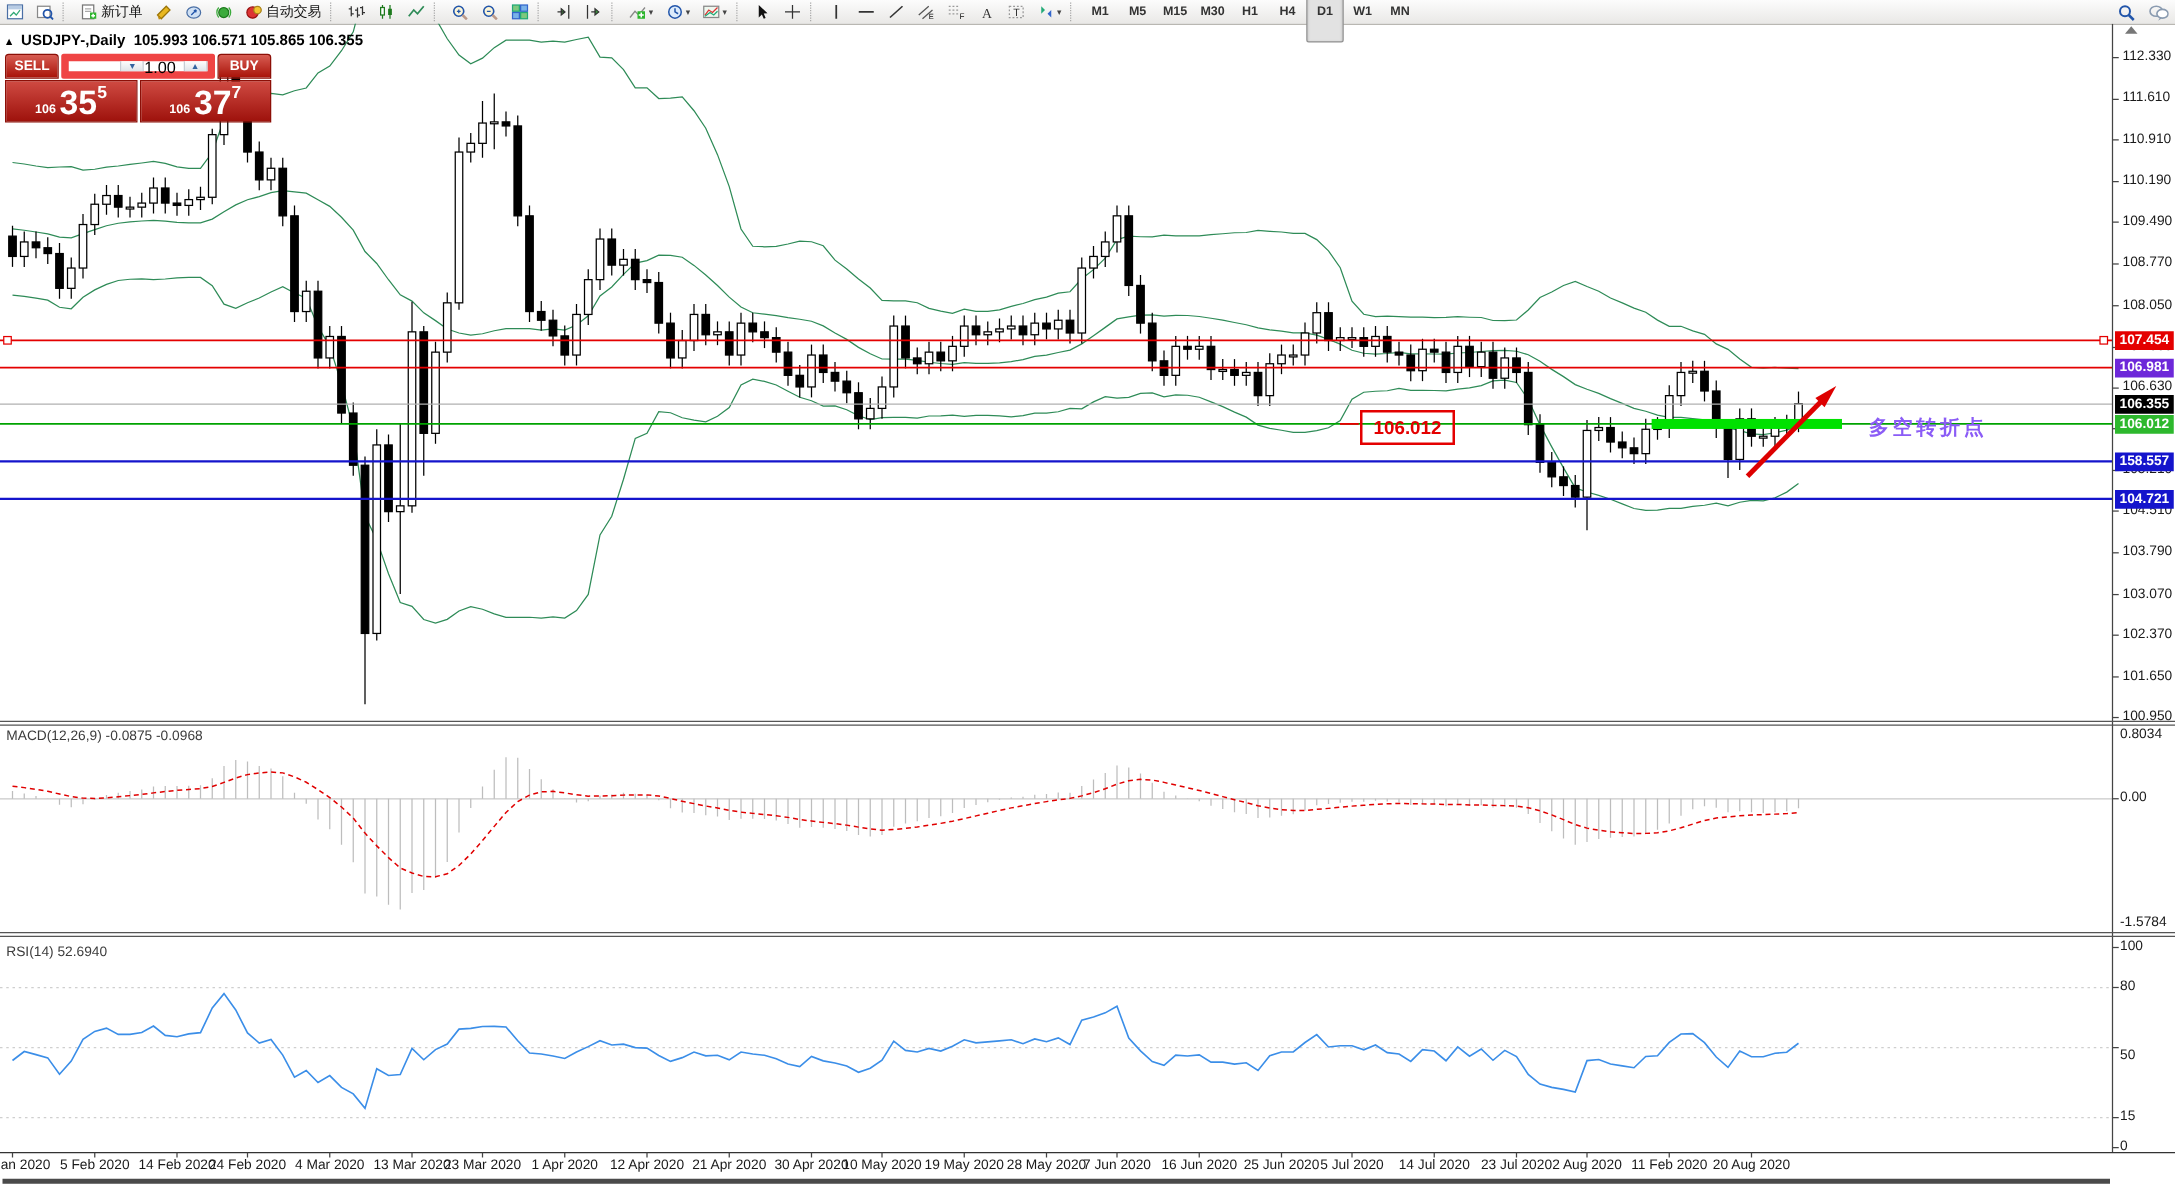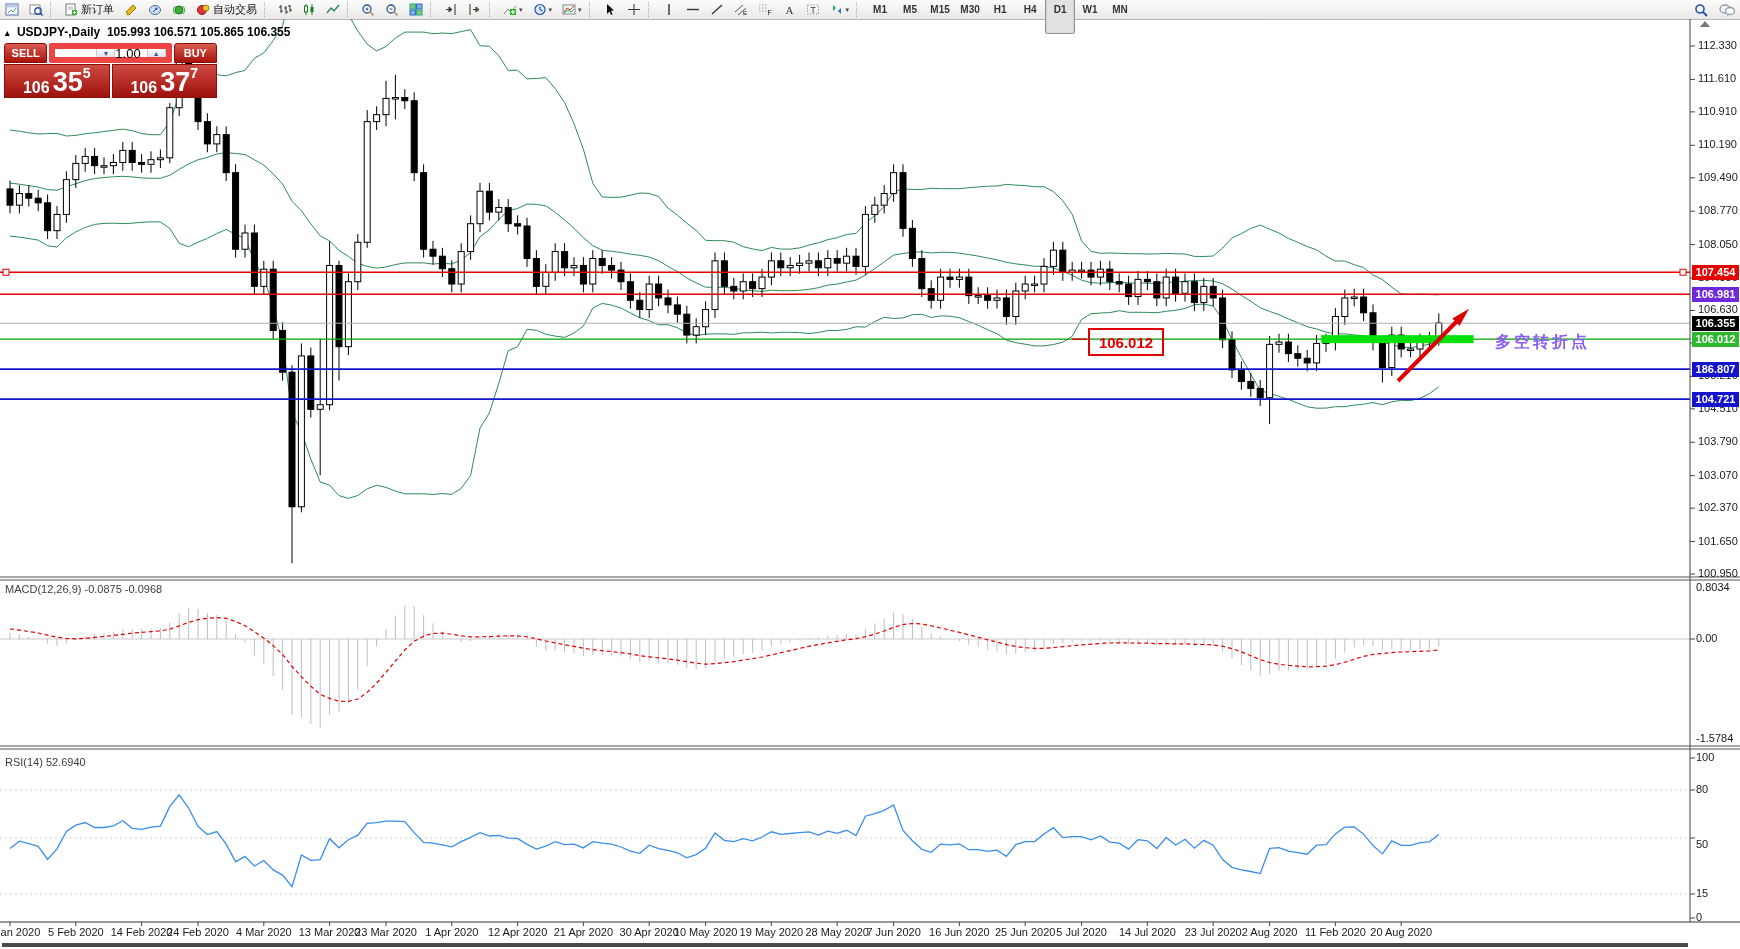--- a/index.html
+++ b/index.html
@@ -24,21 +24,21 @@
   .tp-btn{width:46px;background:linear-gradient(#d75c52,#a91309);color:#fff;font-size:11px;font-weight:bold;
     display:flex;align-items:center;justify-content:center;border:1px solid #8c0f07;border-radius:3px 3px 0 0;}
   .tp-vol{flex:1;display:flex;margin:0 2px;border:6px solid #ef4444;background:#fff;border-radius:2px;padding-left:41px;}
   .tp-spin{width:17px;display:flex;align-items:center;justify-content:center;background:linear-gradient(#fdfdfd,#dfe3e8);
     color:#3464a0;font-size:7px;border-left:1px solid #c6ccd4;border-right:1px solid #c6ccd4;}
   .tp-vol-val{flex:1;display:flex;align-items:center;justify-content:flex-end;padding-right:6px;font-size:13px;color:#000;}
   .tp-row2{display:flex;margin-top:1px;height:34px;}
   .tp-price{flex:1;background:linear-gradient(#cf4a42,#9e120c);border:1px solid #8c0f07;color:#fff;
     display:flex;align-items:flex-end;justify-content:center;padding-bottom:2px;}
   .tp-price + .tp-price{margin-left:2px;}
-  .tp-small{font-size:16px;font-weight:bold;margin-right:3px;line-height:15px;}
+  .tp-small{font-size:10px;font-weight:bold;margin-right:3px;line-height:15px;}
   .tp-big{font-size:27px;font-weight:bold;line-height:26px;letter-spacing:0;}
   .tp-sup{font-size:14px;font-weight:bold;line-height:12px;align-self:flex-start;margin-top:2px;}
   
   .pane-label{font-size:11px;color:#3c3c3c;white-space:nowrap;}
   
   .axis-tick{position:absolute;left:1698px;font-size:11px;color:#1a1a1a;white-space:nowrap;}
   .axis-tag{position:absolute;left:1692px;width:47px;height:15px;font-size:11px;font-weight:bold;color:#fff;
     display:flex;align-items:center;justify-content:center;white-space:nowrap;}
   .sub-axis{position:absolute;left:1696px;font-size:11px;color:#1a1a1a;white-space:nowrap;}
   .date-label{position:absolute;top:0;transform:translateX(-50%);font-size:11px;color:#1a1a1a;white-space:nowrap;}
@@ -934,21 +934,21 @@
       <div class="axis-tick" style="top: 401.848px;">104.510</div>
       <div class="axis-tick" style="top: 435.256px;">103.790</div>
       <div class="axis-tick" style="top: 468.664px;">103.070</div>
       <div class="axis-tick" style="top: 501.144px;">102.370</div>
       <div class="axis-tick" style="top: 534.552px;">101.650</div>
       <div class="axis-tick" style="top: 567.032px;">100.950</div>
       <div class="axis-tag" style="top: 264.746px; background: rgb(228, 0, 0);">107.454</div>
       <div class="axis-tag" style="top: 286.694px; background: #6d28d9;">106.981</div>
       <div class="axis-tag" style="top: 315.74px; background: rgb(0, 0, 0);">106.355</div>
       <div class="axis-tag" style="top: 331.655px; background: rgb(45, 184, 45);">106.012</div>
-      <div class="axis-tag" style="top: 361.583px; background: rgb(20, 20, 204);">186.807</div>
+      <div class="axis-tag" style="top: 361.583px; background: rgb(20, 20, 204);">158.557</div>
       <div class="axis-tag" style="top: 391.558px; background: rgb(20, 20, 204);">104.721</div>
       <div class="sub-axis" style="top: 581px;">0.8034</div>
       <div class="sub-axis" style="top: 632px;">0.00</div>
       <div class="sub-axis" style="top: 732px;">-1.5784</div>
       <div class="sub-axis" style="top: 751px;">100</div>
       <div class="sub-axis" style="top: 783px;">80</div>
       <div class="sub-axis" style="top: 838px;">50</div>
       <div class="sub-axis" style="top: 887px;">15</div>
       <div class="sub-axis" style="top: 911px;">0</div>
     </div>

